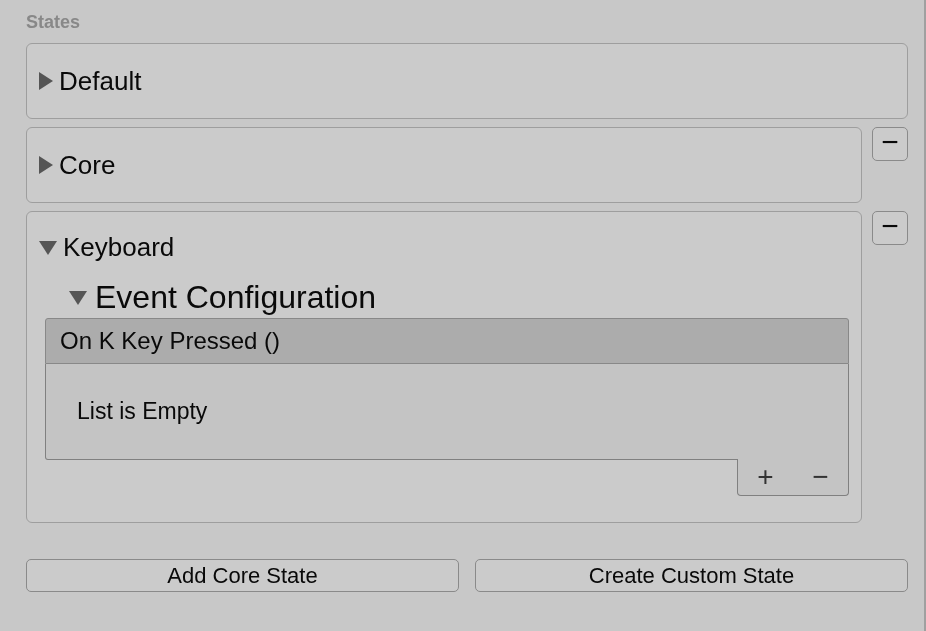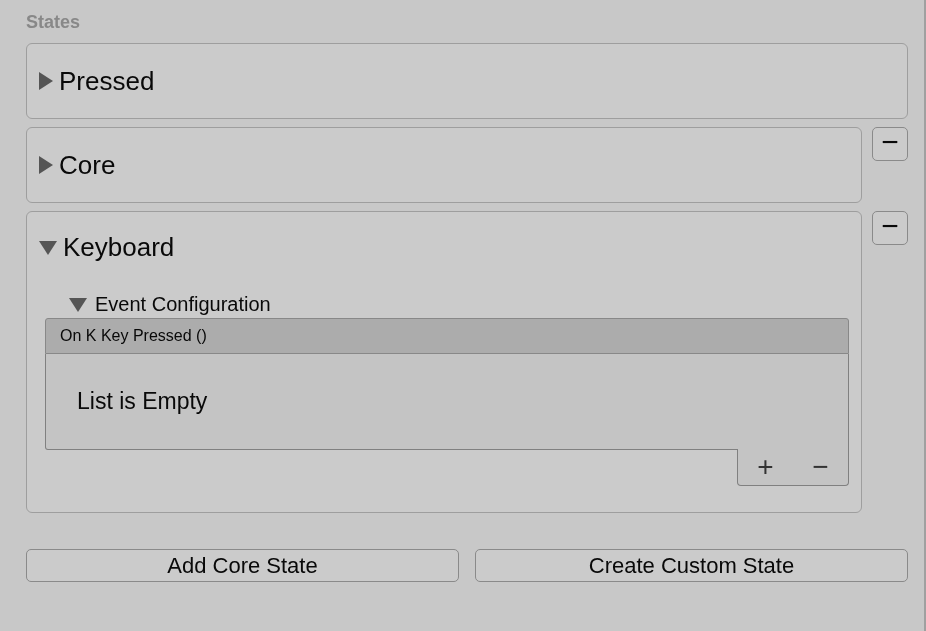--- a/index.html
+++ b/index.html
@@ -97,43 +97,43 @@
     position: relative;
     top: -2px;
   }
 
   .keyboard-box {
     flex-direction: column;
     align-items: stretch;
     padding: 20px 12px 26px 12px;
   }
   .keyboard-box .state-header {
-    margin-bottom: 30px;
+    margin-bottom: 16px;
   }
 
   .sub-header {
     display: flex;
     align-items: center;
     gap: 8px;
     padding-left: 30px;
     margin-bottom: 2px;
   }
   .sub-label {
-    font-size: 20px;
+    font-size: 32px;
     color: #090909;
   }
 
   .event-header-bar {
     background: #acacac;
     border: 1px solid #888;
     border-radius: 3px 3px 0 0;
     padding: 8px 14px;
     margin-left: 6px;
     margin-right: 0;
-    font-size: 16px;
+    font-size: 24px;
     color: #090909;
   }
 
   .list-body {
     background: #c4c4c4;
     border: 1px solid #808080;
     border-top: none;
     margin-left: 6px;
     margin-right: 0;
     padding: 34px 31px;
@@ -194,21 +194,21 @@
 </head>
 <body>
 
 <div class="container">
   <div class="section-title">States</div>
 
   <div class="state-row">
     <div class="state-box tall">
       <div class="state-header">
         <span class="tri-right"></span>
-        <span class="state-label">Pressed</span>
+        <span class="state-label">Default</span>
       </div>
     </div>
   </div>
 
   <div class="state-row">
     <div class="state-box tall indented">
       <div class="state-header">
         <span class="tri-right"></span>
         <span class="state-label">Core</span>
       </div>

